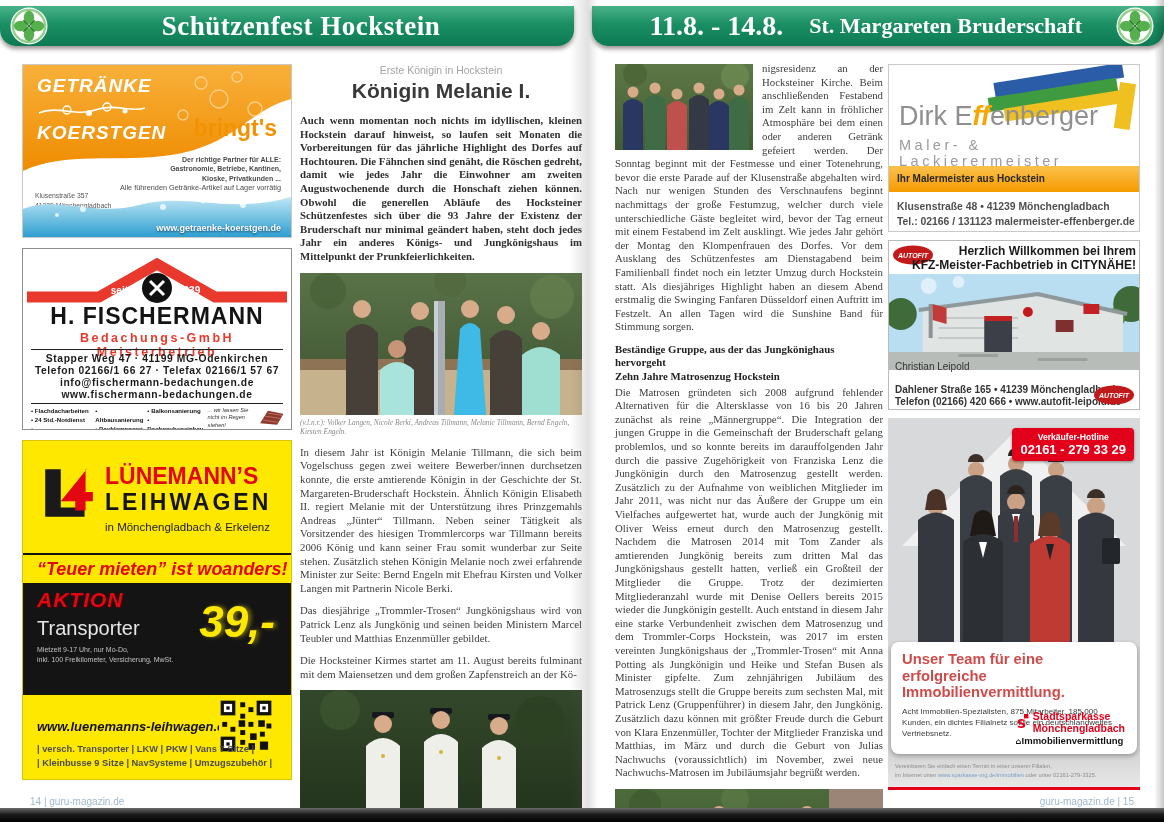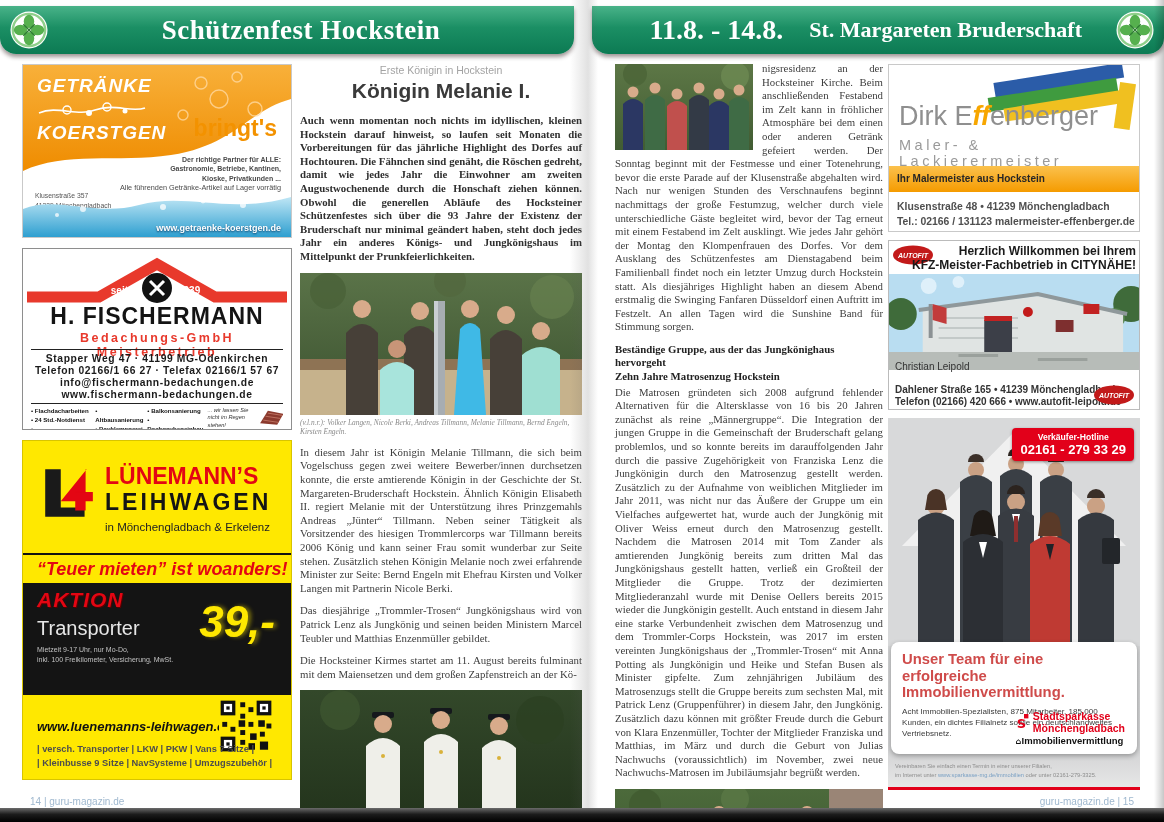--- a/index.html
+++ b/index.html
@@ -1,20 +1,20 @@
 <!DOCTYPE html>
 <html><head>
 <meta charset="utf-8">
 <style>
   * { margin:0; padding:0; box-sizing:border-box; }
   html,body { width:1164px; height:822px; }
   body { position:relative; background:#fff; font-family:"Liberation Serif", serif; color:#333; overflow:hidden; }
 
   
-  .band { position:absolute; top:6px; height:48px; color:#fff;
+  .band { position:absolute; top:6px; height:40px; color:#fff;
           background:linear-gradient(180deg,#49b389 0%, #1b8f64 45%, #0c7a53 100%);
           box-shadow:0 3px 4px rgba(40,20,20,.45); display:flex; align-items:center; }
   .band-left  { left:0; width:574px; border-radius:0 0 16px 16px; }
   .band-right { left:592px; width:572px; border-radius:0 0 16px 16px; justify-content:flex-end; }
   .band-title { flex:1; text-align:center; font-family:"Liberation Serif",serif; font-weight:bold;
                 font-size:27px; letter-spacing:.5px; padding-right:30px; }
   .band-right .dates { font-size:28px; font-weight:bold; margin-right:26px; }
   .band-right .org   { font-size:22px; font-weight:bold; margin-right:24px; }
   .emblem { width:38px; height:38px; margin:0 10px; flex:0 0 auto; }
 

